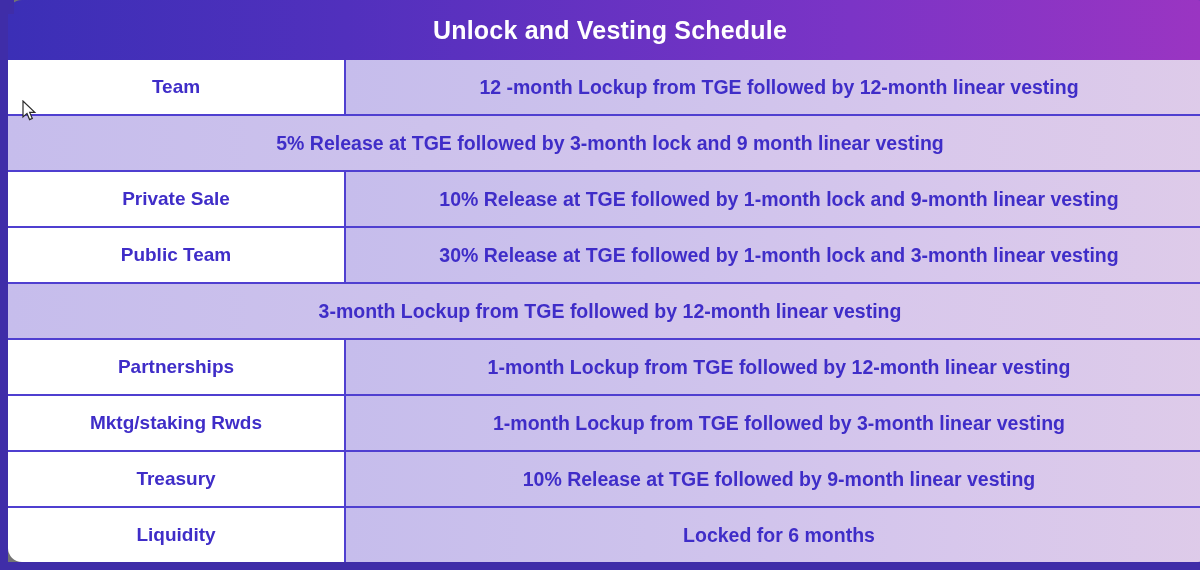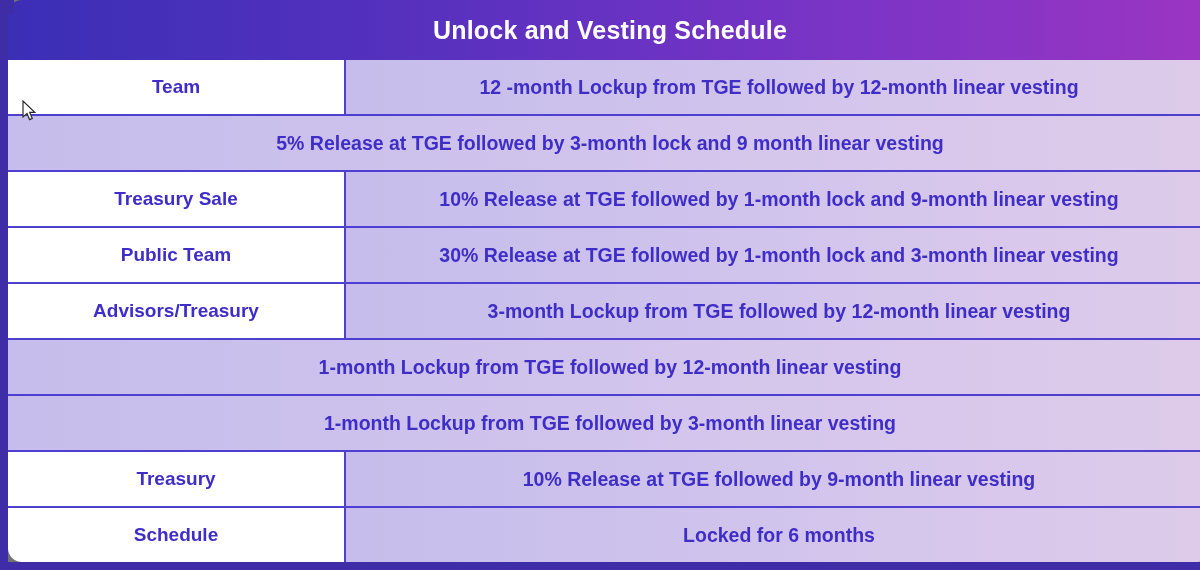--- a/index.html
+++ b/index.html
@@ -139,43 +139,44 @@
 
     <div class="table-body">
         <div class="table-row">
           <div class="cell cell-category">Team</div>
           <div class="cell cell-schedule">12 -month Lockup from TGE followed by 12-month linear vesting</div>
         </div>
         <div class="table-row">
           <div class="cell cell-schedule">5% Release at TGE followed by  3-month lock and 9 month linear vesting</div>
         </div>
         <div class="table-row">
-          <div class="cell cell-category">Treasury Sale</div>
+          <div class="cell cell-category">Private Sale</div>
           <div class="cell cell-schedule">10% Release at TGE followed by 1-month lock and 9-month linear vesting</div>
         </div>
         <div class="table-row">
           <div class="cell cell-category">Public Team</div>
           <div class="cell cell-schedule">30% Release at TGE followed by 1-month lock and 3-month linear vesting</div>
         </div>
         <div class="table-row">
-          <div class="cell cell-category">Advisors/Treasury</div>
           <div class="cell cell-schedule">3-month Lockup from TGE followed by 12-month linear vesting</div>
         </div>
         <div class="table-row">
+          <div class="cell cell-category">Partnerships</div>
           <div class="cell cell-schedule">1-month Lockup from TGE followed by 12-month linear vesting</div>
         </div>
         <div class="table-row">
+          <div class="cell cell-category">Mktg/staking Rwds</div>
           <div class="cell cell-schedule">1-month Lockup from TGE followed by 3-month linear vesting</div>
         </div>
         <div class="table-row">
           <div class="cell cell-category">Treasury</div>
           <div class="cell cell-schedule">10% Release at TGE  followed by 9-month linear vesting</div>
         </div>
         <div class="table-row">
-          <div class="cell cell-category">Schedule</div>
+          <div class="cell cell-category">Liquidity</div>
           <div class="cell cell-schedule">Locked for 6 months</div>
         </div>
       </div>
 
   </div>
 
   <div class="frame-left"></div>
   <div class="frame-bottom"></div>
   <div class="frame-topleft-fill"></div>
 

